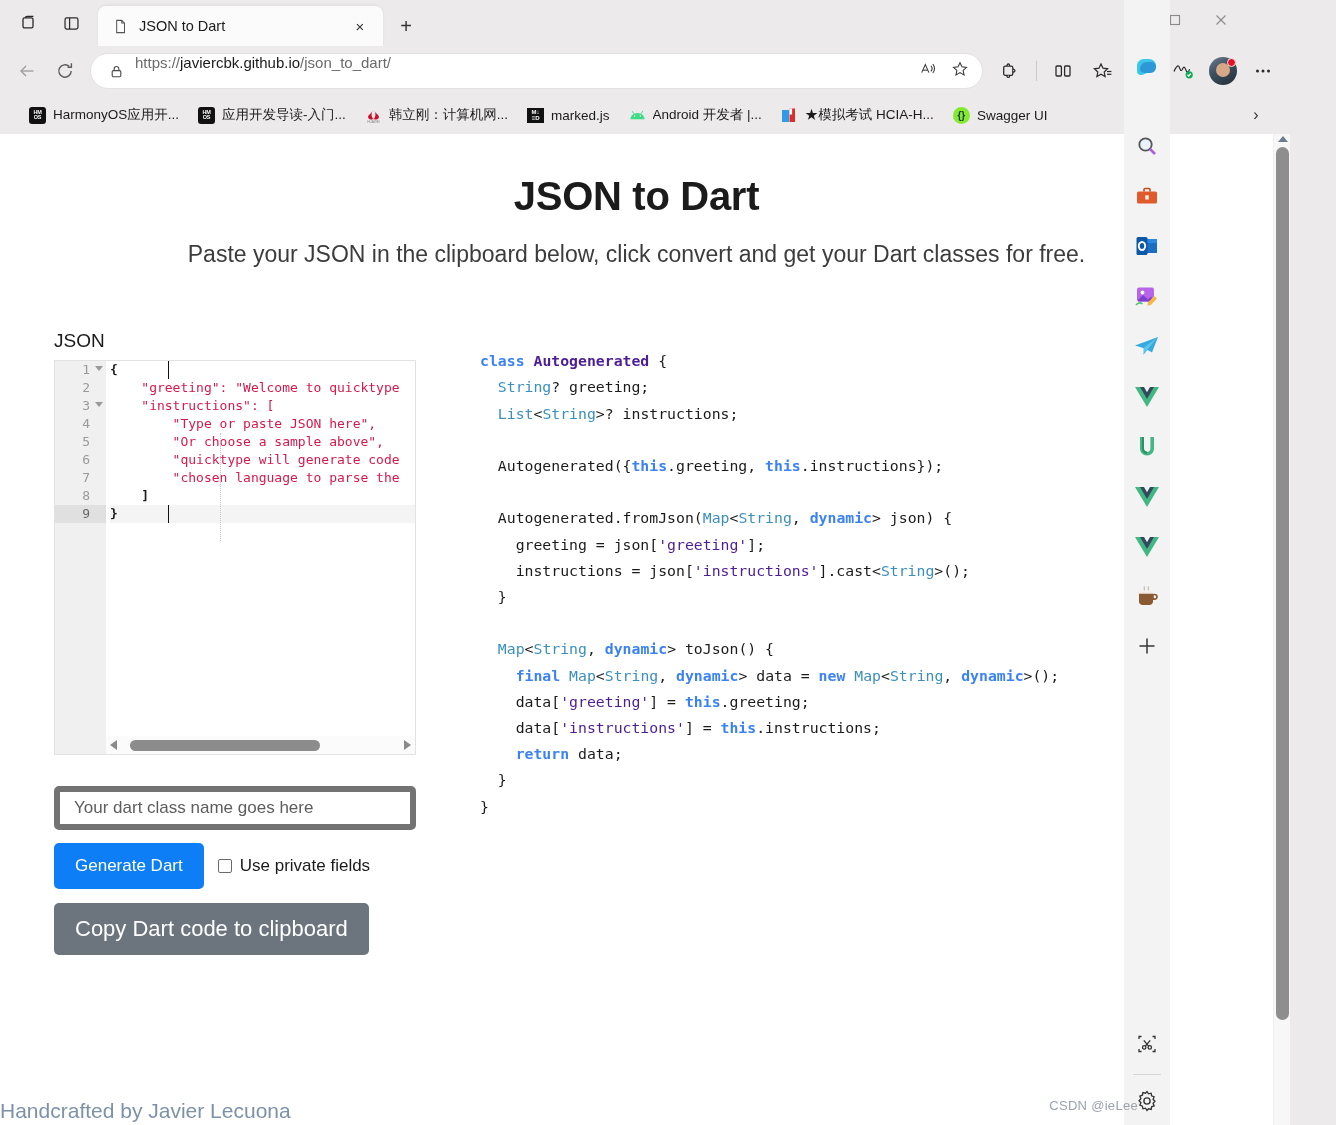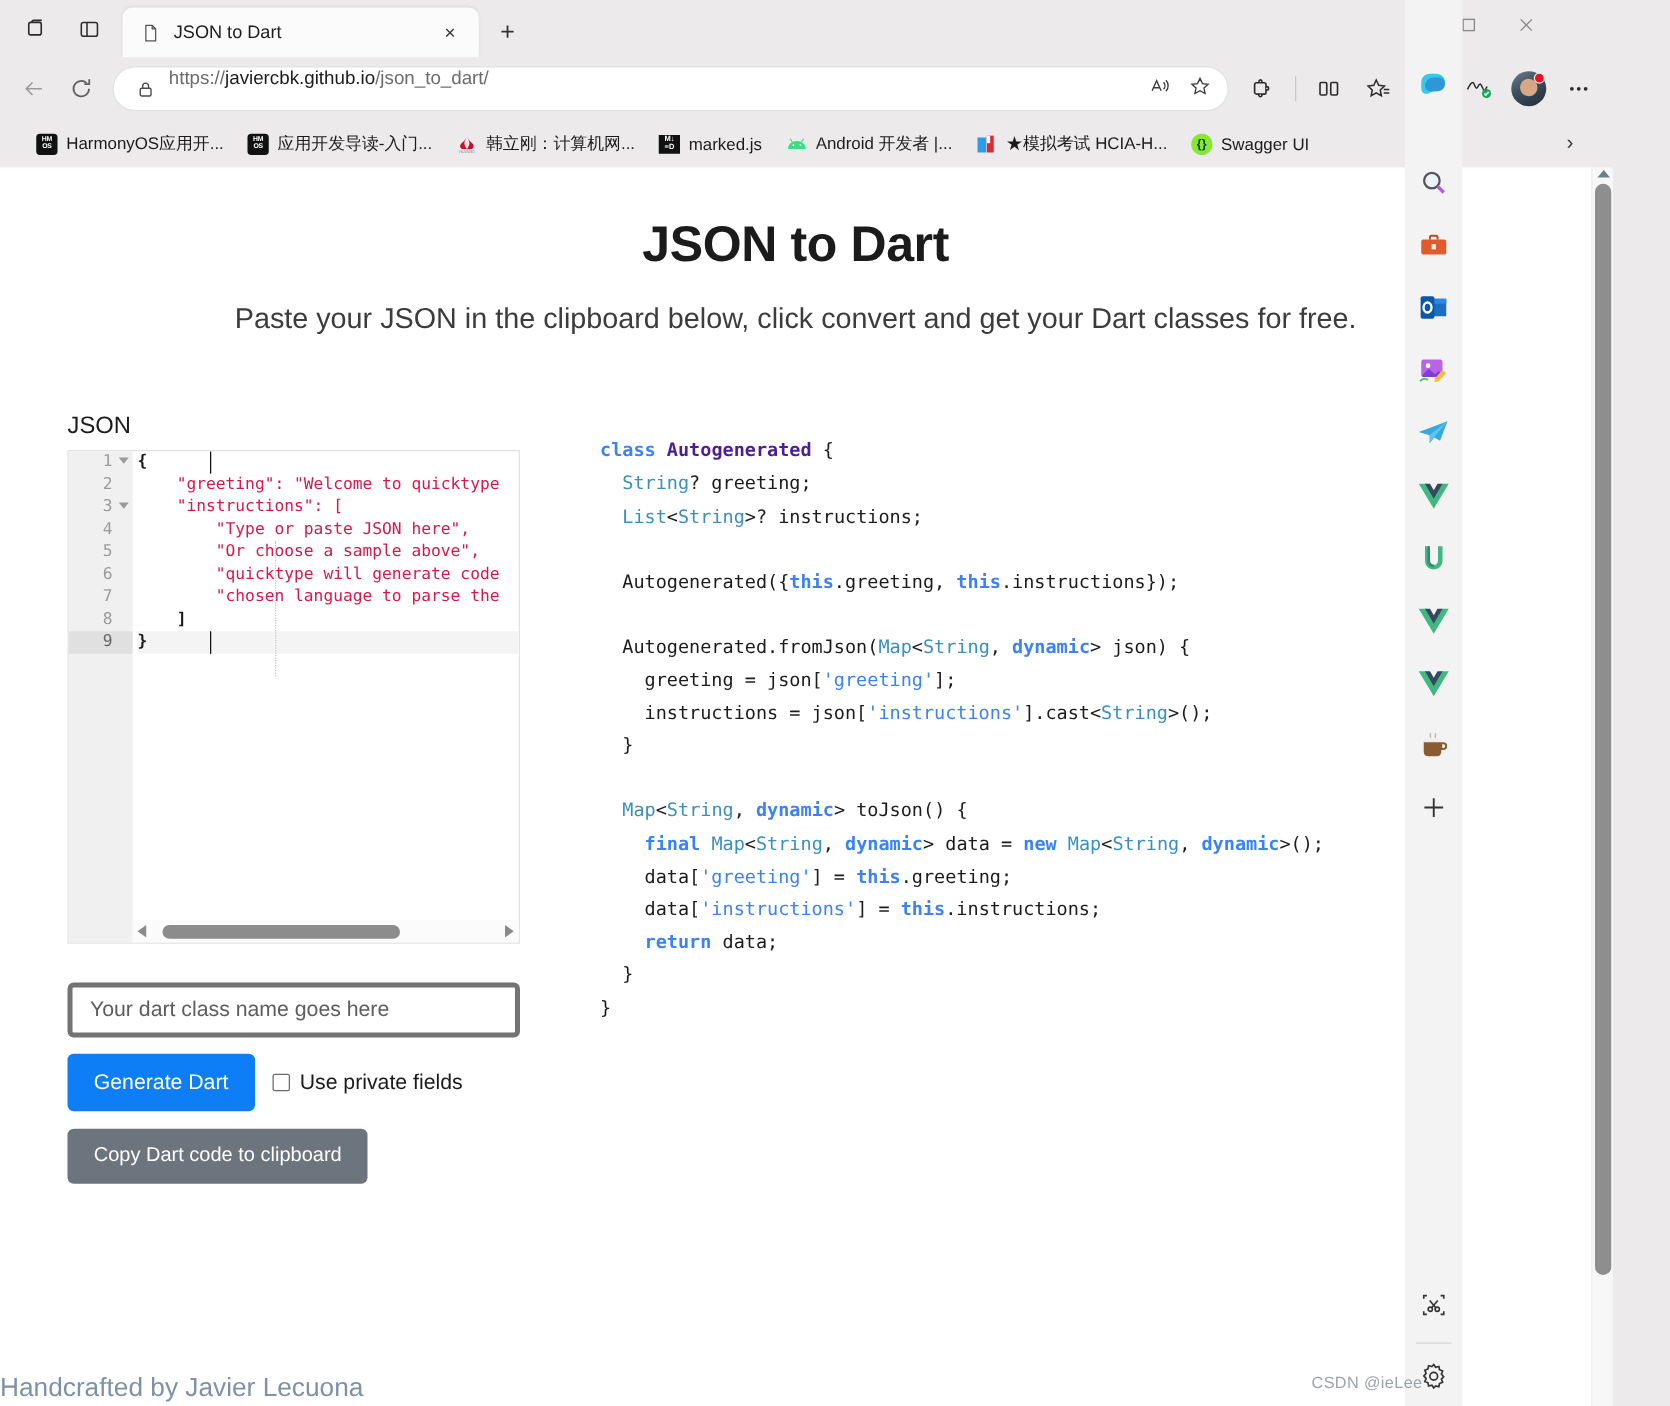--- a/index.html
+++ b/index.html
@@ -177,49 +177,49 @@
   .hs-arrow-l, .hs-arrow-r { width: 16px; display: flex; align-items: center; justify-content: center; }
   .hs-track { flex: 1; height: 12px; position: relative; }
   .hs-thumb {
     position: absolute; left: 8px; top: 1px; width: 190px; height: 11px;
     background: #8c8c8c; border-radius: 6px;
   }
 
   
   .classname-input {
     display: block; width: 362px; height: 44px; margin-top: 31px;
-    border: 4px solid #737373; border-radius: 5px; padding: 0 14px;
+    border: 6px solid #737373; border-radius: 5px; padding: 0 14px;
     font-size: 17px; color: #1b1b1b; font-family: "Liberation Sans", sans-serif;
     background: #fff;
   }
   .classname-input::placeholder { color: #5d5d5d; }
   .btn-row { display: flex; align-items: center; margin-top: 13px; gap: 14px; }
   .btn-generate {
     background: #0d7ef5; color: #fff; border: none; border-radius: 5px;
     padding: 13px 21px; font-size: 17px; font-family: "Liberation Sans", sans-serif;
     cursor: pointer;
   }
   .chk-wrap { display: flex; align-items: center; gap: 8px; font-size: 17px; color: #1b1b1b; }
   .chk { width: 14px; height: 14px; border: 1px solid #6b6b6b; background: #fff; border-radius: 2px; }
   .btn-copy {
     background: #6c757d; color: #fff; border: none; border-radius: 5px;
-    padding: 13px 21px; font-size: 16px; margin-top: 14px;
+    padding: 13px 21px; font-size: 22px; margin-top: 14px;
     font-family: "Liberation Sans", sans-serif; cursor: pointer; display: block;
   }
 
   
   .dart-out {
     font-family: "DejaVu Sans Mono", "Liberation Mono", monospace;
     font-size: 14.8px; line-height: 26.2px; white-space: pre; color: #1b1b1b;
     margin-top: -8px;
   }
   .d-kw { font-weight: bold; color: #3b82f6; }
   .d-type { color: #3a8fbf; }
   .d-cls { color: #4c1d95; font-weight: bold; }
-  .d-str { color: #3b82f6; }
+  .d-str { color: #4c1d95; }
 
   .footer {
     position: absolute; bottom: 2px; left: 0; width: 1273px; text-align: left;
     font-size: 21px; color: #7d91a8; font-weight: 300;
   }
 
   
   .page-scroll {
     position: absolute; top: 0; right: 0; width: 17px; height: 991px;
     background: #f7f7f7; border-left: 1px solid #efefef;

